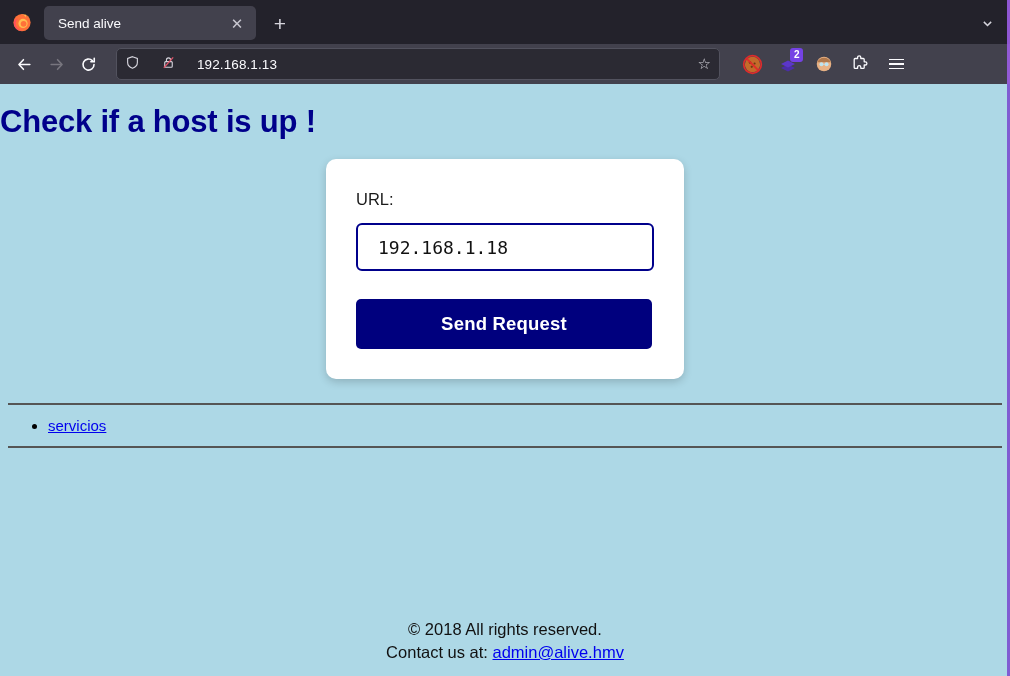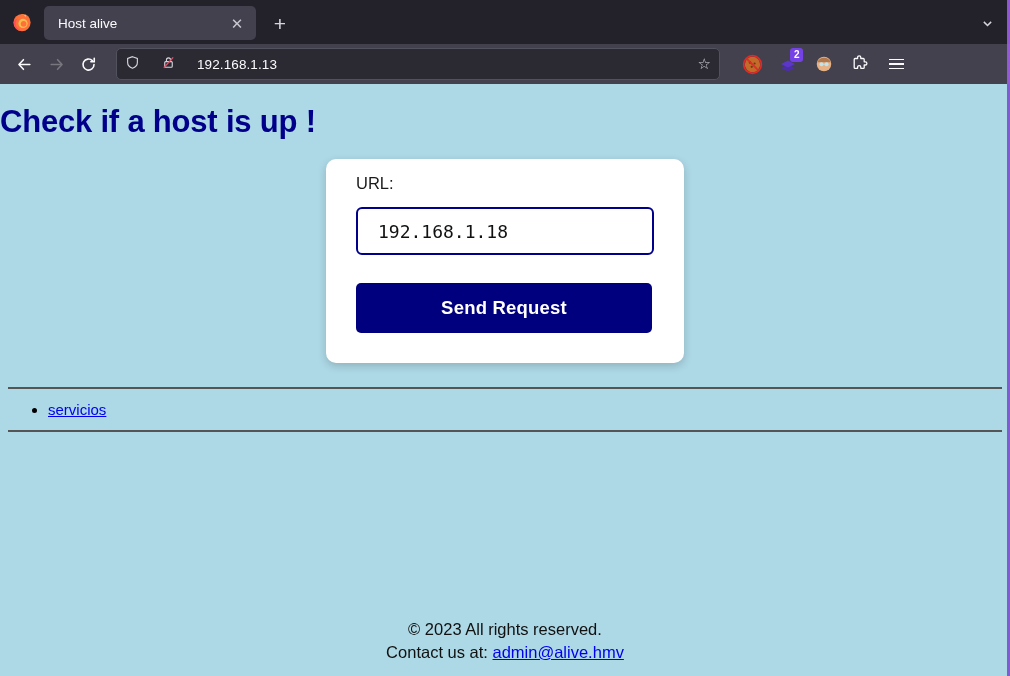--- a/index.html
+++ b/index.html
@@ -79,21 +79,21 @@
   .content {
     flex: 1 1 auto; background: #add8e6; position: relative; overflow: hidden;
   }
   h1.page-title {
     margin: 0; padding-top: 20px;
     text-align: left; color: #00008b; font-size: 31px; font-weight: bold;
     letter-spacing: -0.2px;
   }
   .card {
     width: 358px; margin: 19px auto 0 auto; background: #ffffff;
-    border-radius: 10px; padding: 15px 30px 30px 30px;
+    border-radius: 10px; padding: 31px 30px 30px 30px;
     box-shadow: 0 3px 8px rgba(0,0,0,0.18);
   }
   .field-label { color: #1a1a1a; font-size: 16.5px; margin-bottom: 14px; }
   .url-input {
     display: block; width: 298px; height: 48px;
     border: 2px solid #00008b; border-radius: 6px;
     background: #fff; color: #111;
     font-family: "DejaVu Sans Mono", "Liberation Mono", monospace;
     font-size: 18px; padding: 0 20px; outline: none;
   }
@@ -138,21 +138,21 @@
     <div class="ff-logo">
       <svg width="20" height="20" viewBox="0 0 20 20">
         <circle cx="10" cy="10.6" r="8.6" fill="#ff7139"></circle>
         <path d="M10 2.2c4.3 0 7.2 3 8.1 5.6-.5-2-2.3-4.6-5-5.6.8 1 1 2.2.7 3-1-1.8-2.8-2.9-4.8-3z" fill="#ffbd4f"></path>
         <path d="M3.6 6.4C2 8.2 1.5 11 2.3 13.4c1.2 3.6 4.8 5.8 8.4 5.3-3-0.2-5.6-2.1-6.6-4.9-.9-2.6-.3-5.5 1.9-7.2-.9.1-1.8.4-2.4 1.8z" fill="#ff4f5e"></path>
         <circle cx="11" cy="11.4" r="4.6" fill="#ffbd4f"></circle>
         <circle cx="11.6" cy="11.8" r="2.9" fill="#ff7139"></circle>
       </svg>
     </div>
     <div class="tab">
-      <span class="tab-title">Host alive</span>
+      <span class="tab-title">Send alive</span>
       <span class="tab-close">✕</span>
     </div>
     <div class="newtab">+</div>
     <div class="tablist-chevron">
       <svg width="13" height="13" viewBox="0 0 16 16" fill="none" stroke="#d6d5dd" stroke-width="1.8">
         <path d="M3.5 6 L8 10.5 L12.5 6"></path>
       </svg>
     </div>
   </div>
 
@@ -251,21 +251,21 @@
 
     <hr class="rule">
     <ul class="dirlist">
       <li>
         <a href="#">servicios</a>
       </li>
     </ul>
     <hr class="rule" style="margin-top:0">
 
     <div class="footer">
-      <div>© 2023 All rights reserved.</div>
+      <div>© 2018 All rights reserved.</div>
       <div>
         <span>Contact us at: </span><a href="#">admin@alive.hmv</a>
       </div>
     </div>
 
   </div>
 
   <div class="win-edge"></div>
 </div>
 

